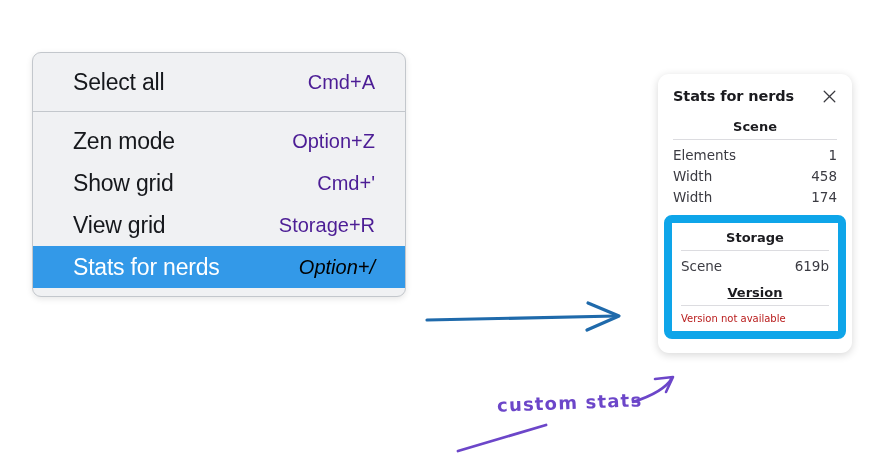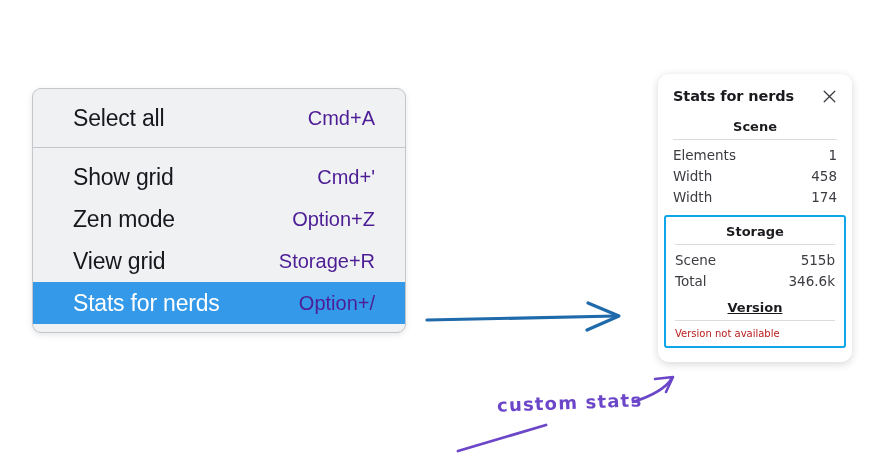--- a/index.html
+++ b/index.html
@@ -21,21 +21,20 @@
     position: absolute;
     left: 32px;
     top: 52px;
     width: 374px;
     background: #f0f1f3;
     border: 1px solid #c3c7cc;
     border-radius: 9px;
     box-shadow: 0 2px 6px rgba(0,0,0,0.10);
     overflow: hidden;
     box-sizing: border-box;
-    margin-top: 36px;
   }
   .menu-section {
     padding: 8px 0;
   }
   .menu-divider {
     height: 1px;
     background: #c3c7cc;
     margin: 0;
   }
   .menu-item {
@@ -58,21 +57,22 @@
     color: #4c1d95;
     white-space: nowrap;
   }
   .menu-item.selected {
     background: #3399e8;
   }
   .menu-item.selected .label {
     color: #ffffff;
   }
   .menu-item.selected .shortcut {
-    color: #4c1d95;
+    color: #000000;
+    font-style: italic;
   }
 
   
   .stats-panel {
     position: absolute;
     left: 658px;
     top: 74px;
     width: 194px;
     background: #ffffff;
     border-radius: 11px;
@@ -127,22 +127,22 @@
   .stat-row .v { white-space: nowrap; }
   .single-line {
     font-size: 10px;
     color: #b91c1c;
     padding: 3px 0 1px 0;
     white-space: nowrap;
   }
 
   
   .highlight-box {
-    border: 2px solid #0ea5e9;
-    border-radius: 3px;
+    border: 8px solid #0ea5e9;
+    border-radius: 8px;
     margin: 8px -9px 0 -9px;
     padding: 4px 9px 6px 9px;
     box-sizing: border-box;
   }
 
   
   .ink {
     position: absolute;
     left: 0;
     top: 0;
@@ -172,26 +172,26 @@
     <div class="menu-item">
       <span class="label">Select all</span>
       <span class="shortcut">Cmd+A</span>
     </div>
   </div>
 
   <div class="menu-divider"></div>
 
   <div class="menu-section">
     <div class="menu-item">
+      <span class="label">Zen mode</span>
+      <span class="shortcut">Option+Z</span>
+    </div>
+    <div class="menu-item">
       <span class="label">Show grid</span>
       <span class="shortcut">Cmd+'</span>
-    </div>
-    <div class="menu-item">
-      <span class="label">Zen mode</span>
-      <span class="shortcut">Option+Z</span>
     </div>
     <div class="menu-item">
       <span class="label">View grid</span>
       <span class="shortcut">Storage+R</span>
     </div>
     <div class="menu-item selected">
       <span class="label">Stats for nerds</span>
       <span class="shortcut">Option+/</span>
     </div>
   </div>
@@ -223,25 +223,21 @@
     <span class="k">Width</span>
     <span class="v">174</span>
   </div>
 
   <div class="highlight-box">
 
     <div class="section-head">Storage</div>
     <div class="hrule"></div>
     <div class="stat-row">
       <span class="k">Scene</span>
-      <span class="v">515b</span>
-    </div>
-    <div class="stat-row">
-      <span class="k">Total</span>
-      <span class="v">346.6k</span>
+      <span class="v">619b</span>
     </div>
 
     <div class="section-head" style="padding-top:9px;text-decoration:underline;">Version</div>
     <div class="hrule"></div>
     <div class="single-line">Version not available</div>
 
   </div>
 </div>
 
 <svg class="ink" viewBox="0 0 873 461" xmlns="http://www.w3.org/2000/svg">

